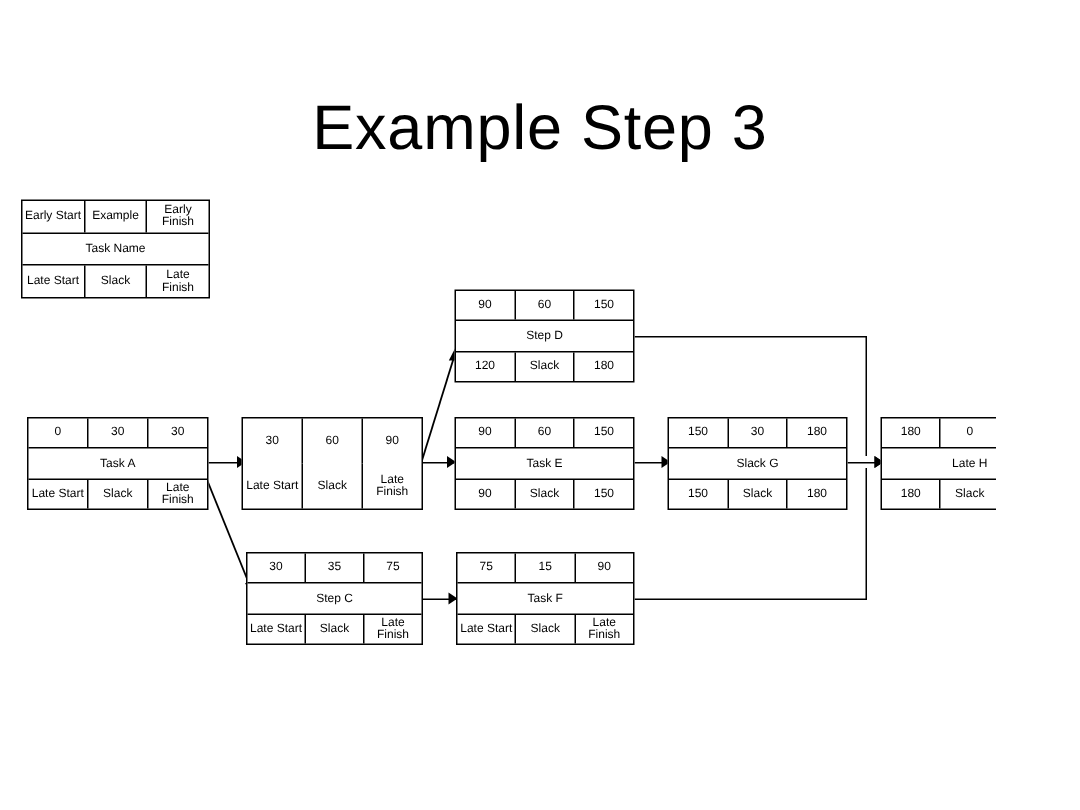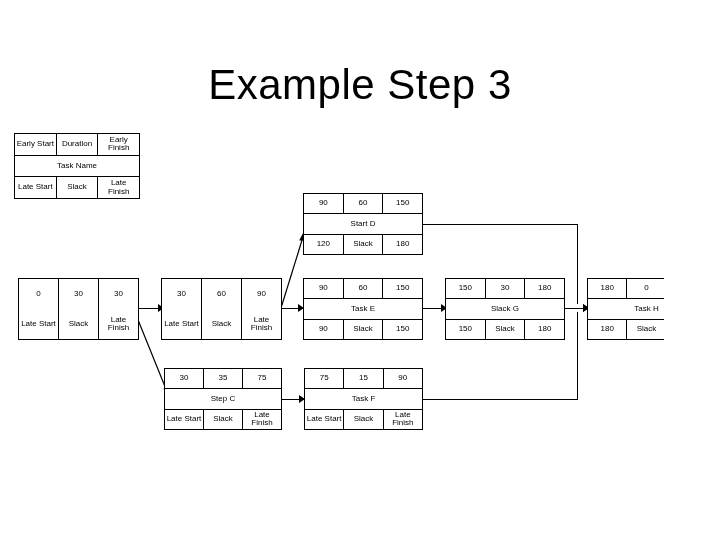--- a/index.html
+++ b/index.html
@@ -93,21 +93,21 @@
 </head>
 <body>
 
 <div id="canvas">
 
   <div id="title">Example Step 3</div>
 
   <div class="node" style="left:14px; top:133px; width:126px; height:66px;">
     <div class="row">
       <div class="cell">Early Start</div>
-      <div class="cell">Duration</div>
+      <div class="cell">Example</div>
       <div class="cell">Early Finish</div>
     </div>
     <div class="row mid">
       <div class="cell">Task Name</div>
     </div>
     <div class="row">
       <div class="cell">Late Start</div>
       <div class="cell">Slack</div>
       <div class="cell">Late Finish</div>
     </div>
@@ -146,35 +146,38 @@
 
   <div class="arrow-r" style="left:583px; top:304px;"></div>
 
   <div class="node" style="left:303px; top:193px; width:120px; height:62px;">
     <div class="row">
       <div class="cell">90</div>
       <div class="cell">60</div>
       <div class="cell">150</div>
     </div>
     <div class="row mid">
-      <div class="cell">Start D</div>
+      <div class="cell">Step D</div>
     </div>
     <div class="row">
       <div class="cell">120</div>
       <div class="cell">Slack</div>
       <div class="cell">180</div>
     </div>
   </div>
 
   <div class="node" style="left:18px; top:278px; width:121px; height:62px;">
     <div class="row">
       <div class="cell">0</div>
       <div class="cell">30</div>
       <div class="cell">30</div>
     </div>
+    <div class="row mid">
+      <div class="cell">Task A</div>
+    </div>
     <div class="row">
       <div class="cell">Late Start</div>
       <div class="cell">Slack</div>
       <div class="cell">Late Finish</div>
     </div>
   </div>
 
   <div class="node" style="left:161px; top:278px; width:121px; height:62px;">
     <div class="row">
       <div class="cell">30</div>
@@ -220,21 +223,21 @@
     </div>
   </div>
 
   <div class="node" style="left:587px; top:278px; width:119px; height:62px;">
     <div class="row">
       <div class="cell">180</div>
       <div class="cell">0</div>
       <div class="cell">180</div>
     </div>
     <div class="row mid">
-      <div class="cell">Task H</div>
+      <div class="cell">Late H</div>
     </div>
     <div class="row">
       <div class="cell">180</div>
       <div class="cell">Slack</div>
       <div class="cell">180</div>
     </div>
   </div>
 
   <div class="node" style="left:164px; top:368px; width:118px; height:62px;">
     <div class="row">

